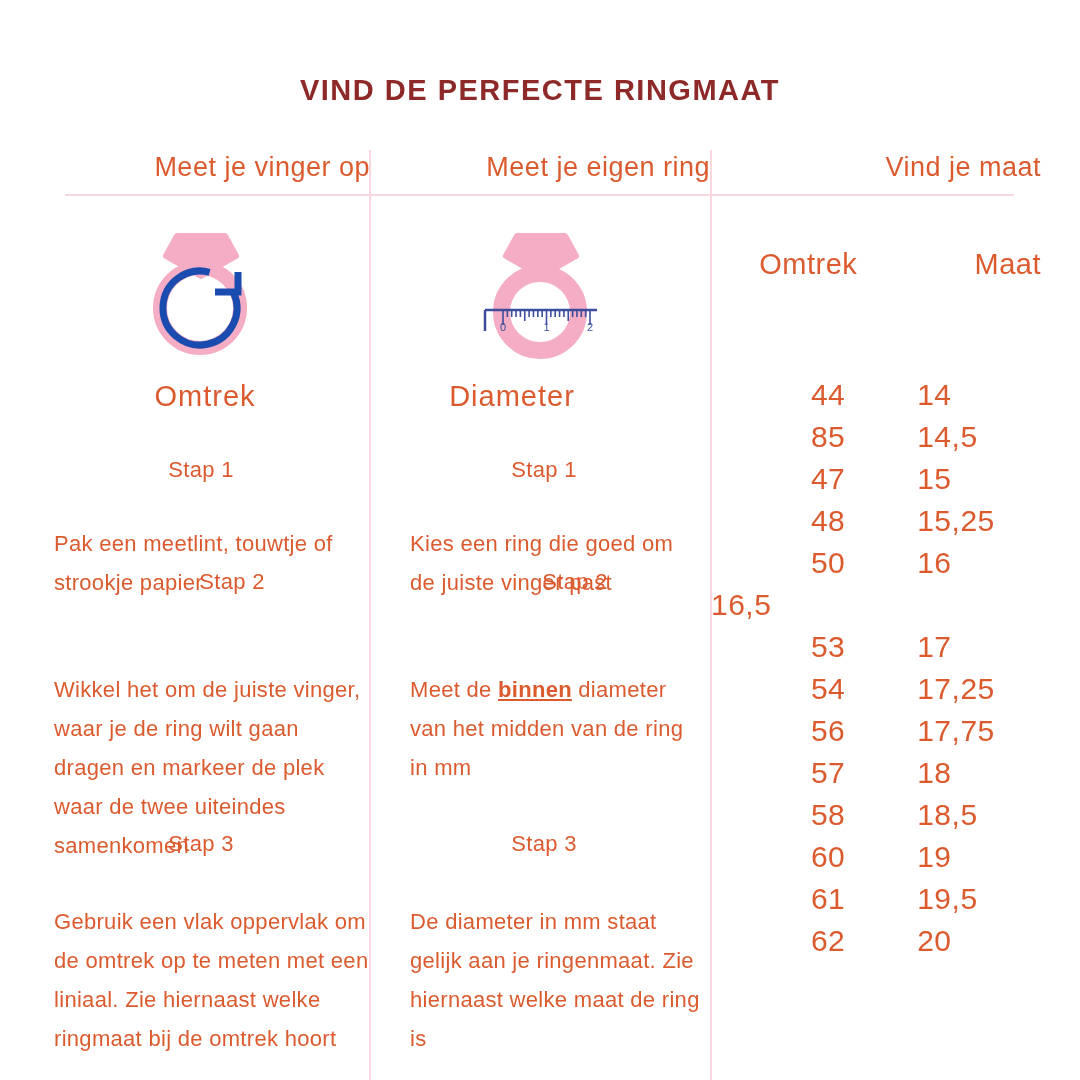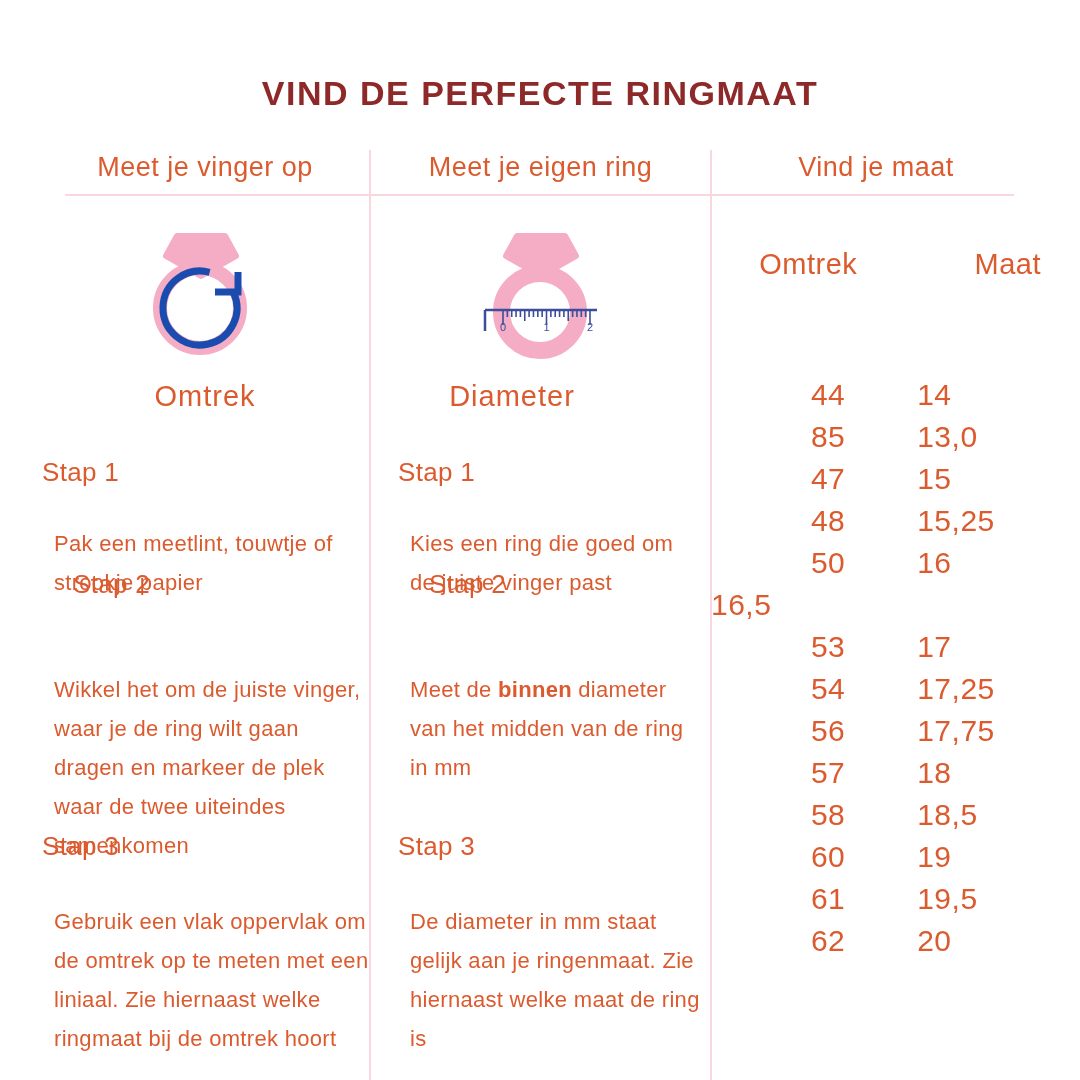--- a/index.html
+++ b/index.html
@@ -3,50 +3,50 @@
 <meta charset="utf-8">
 <style>
   html,body { margin:0; padding:0; background:#ffffff; }
   .page {
     position:relative; width:1080px; height:1080px; background:#ffffff;
     font-family:"Liberation Sans", sans-serif; overflow:hidden;
     color:#DB5B2F;
   }
   .title {
     position:absolute; top:74px; left:0; width:100%; text-align:center;
-    color:#8E2929; font-size:34px; font-weight:800; letter-spacing:1.5px;
+    color:#8E2929; font-size:29px; font-weight:800; letter-spacing:1.5px;
   }
   .vline { position:absolute; top:150px; bottom:0; width:2px; background:#F8D8DE; }
   .vline-1 { left:369px; }
   .vline-2 { left:710px; }
   .hline { position:absolute; top:194px; left:65px; width:949px; height:2px; background:#F8D8DE; }
   .colheader {
-    position:absolute; top:152px; text-align:center;
+    position:absolute; top:152px; text-align:right;
     color:#DB5B2F; font-size:27px; letter-spacing:0.5px;
   }
   .ch-1 { left:40px;  width:330px; }
   .ch-2 { left:371px; width:339px; }
   .ch-3 { left:711px; width:330px; }
   .icon { position:absolute; top:228px; width:140px; height:140px; }
   .icon-1 { left:133px; }
   .icon-2 { left:470px; }
   .method-label {
     position:absolute; top:380px; text-align:center;
     font-size:29px; letter-spacing:1px; color:#DB5B2F;
   }
   .ml-1 { left:40px;  width:330px; }
   .ml-2 { left:371px; width:282px; }
-  .step-title { position:absolute; font-size:26px; letter-spacing:0.3px; }
+  .step-title { position:absolute; font-size:22px; letter-spacing:0.3px;text-align:center; }
   .step-text  { position:absolute; font-size:22px; line-height:39px; letter-spacing:0.3px; margin:12px; }
   .c1 { left:42px;  width:318px; }
   .c2 { left:398px; width:292px; }
   .t1 { top:457px; } .p1 { top:512px; }
   .t2 { top:569px;margin-left:31px; } .p2 { top:658px; }
   .t3 { top:831px; } .p3 { top:890px; }
-  .bold { font-weight:bold; }
+  .bold { font-weight:bold;text-decoration:underline; }
   .size-headers {
     position:absolute; left:711px; top:248px; width:330px; display:flex;
     font-size:29px; letter-spacing:0.5px;
   }
   .size-headers .hcell-1 { width:59%; text-align:center; }
   .size-headers .hcell-2 { width:41%; text-align:right; }
   .size-table { position:absolute; left:711px; top:374px; width:330px; }
   .trow { display:flex; height:42px; align-items:center; font-size:30px; letter-spacing:0.5px; }
   .tcell-1 { width:59%; text-align:center;padding-left:28px; }
   .tcell-2 { width:41%; }
@@ -125,21 +125,21 @@
     <div class="hcell-1">Omtrek</div>
     <div class="hcell-2">Maat</div>
   </div>
   <div class="size-table">
       <div class="trow">
         <span class="tcell-1">44</span>
         <span class="tcell-2">14</span>
       </div>
       <div class="trow">
         <span class="tcell-1">85</span>
-        <span class="tcell-2">13,0</span>
+        <span class="tcell-2">14,5</span>
       </div>
       <div class="trow">
         <span class="tcell-1">47</span>
         <span class="tcell-2">15</span>
       </div>
       <div class="trow">
         <span class="tcell-1">48</span>
         <span class="tcell-2">15,25</span>
       </div>
       <div class="trow">

